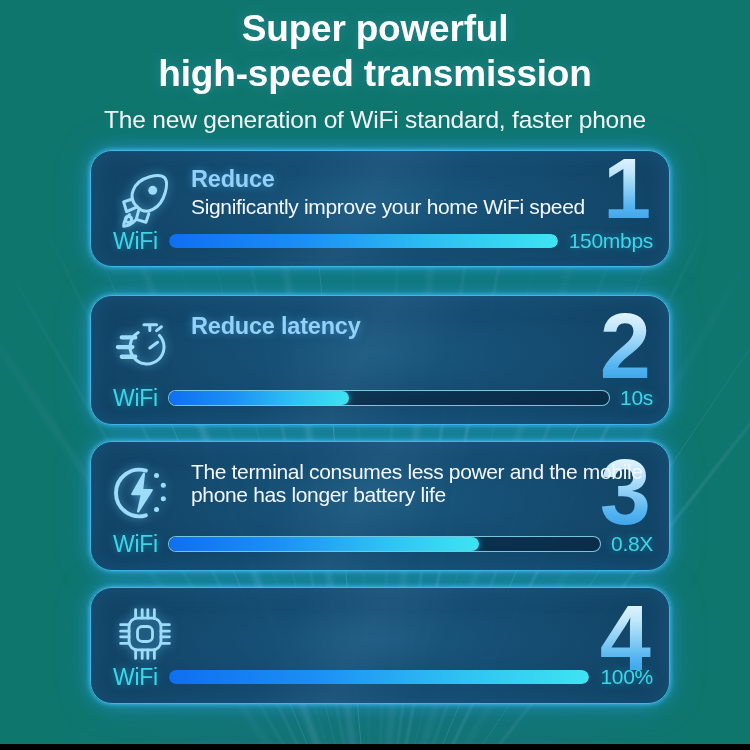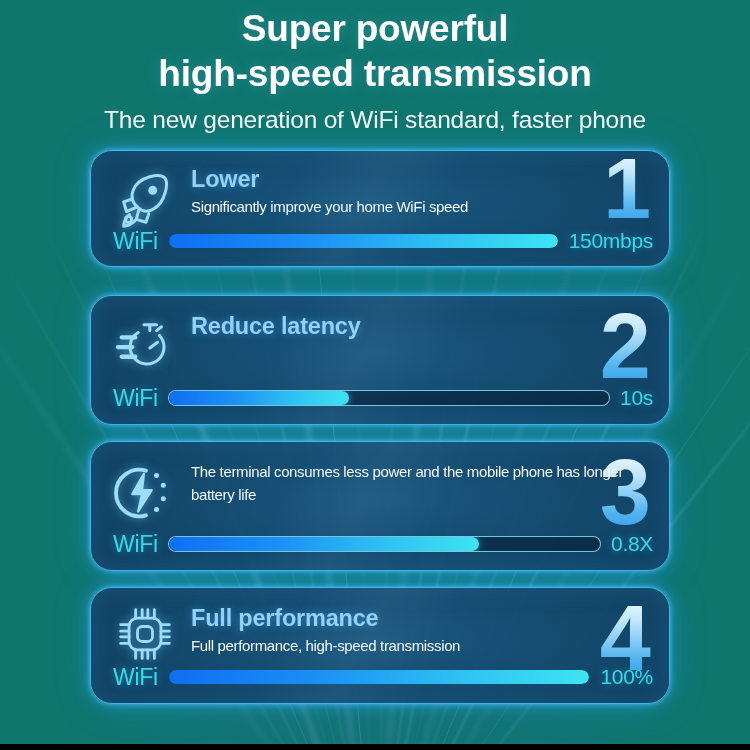--- a/index.html
+++ b/index.html
@@ -178,21 +178,21 @@
     color: #93d1f7;
     font-weight: bold;
     font-size: 23.5px;
     line-height: 28px;
     margin: 0;
     letter-spacing: -0.2px;
     text-shadow: 0 0 9px rgba(80,185,255,0.5);
   }
   .desc {
     color: #f4f8fb;
-    font-size: 15px;
+    font-size: 21px;
     line-height: 23px;
     margin: 2px 0 0 0;
     letter-spacing: -0.35px;
     max-width: 452px;
   }
 
   .meter {
     position: absolute;
     left: 22px;
     bottom: 12px;
@@ -291,21 +291,21 @@
         <svg viewBox="0 0 64 64" width="62" height="62" fill="none" stroke="#9fdcfa" stroke-width="3.1" stroke-linecap="round" stroke-linejoin="round">
           <path d="M26 40 C14 30 20 13 38 8 C53 4 58 9 54 24 C49 42 34 48 26 40 Z"></path>
           <circle cx="41" cy="22" r="4.6" fill="#9fdcfa" stroke="none"></circle>
           <path d="M25 39 L14 44 L11 34 L20 31"></path>
           <path d="M27 41 L24 52 L34 55 L37 46"></path>
           <path d="M17 47 C13 51 11 56 11 59 C14 59 19 57 23 53"></path>
           <circle cx="16" cy="52" r="3.2"></circle>
         </svg>
       </div>
       <div class="txt">
-        <div class="title">Lower</div>
+        <div class="title">Reduce</div>
         <div class="desc">Significantly improve your home WiFi speed</div>
       </div>
       <div class="meter">
         <span class="wifi-label">WiFi</span>
         <span class="track full">
           <span class="fill" style="width: 100%;"></span>
         </span>
         <span class="meter-value">150mbps</span>
       </div>
     </div>
@@ -365,24 +365,20 @@
       <div class="icon">
         <svg viewBox="0 0 64 64" width="60" height="60" fill="none" stroke="#9fdcfa" stroke-width="3" stroke-linecap="round" stroke-linejoin="round">
           <rect x="15" y="15" width="34" height="34" rx="9"></rect>
           <rect x="24" y="24" width="16" height="16" rx="5"></rect>
           <path d="M22 15 L22 6 M29 15 L29 6 M35 15 L35 6 M42 15 L42 6"></path>
           <path d="M22 49 L22 58 M29 49 L29 58 M35 49 L35 58 M42 49 L42 58"></path>
           <path d="M15 22 L6 22 M15 29 L6 29 M15 35 L6 35 M15 42 L6 42"></path>
           <path d="M49 22 L58 22 M49 29 L58 29 M49 35 L58 35 M49 42 L58 42"></path>
         </svg>
       </div>
-      <div class="txt">
-        <div class="title">Full performance</div>
-        <div class="desc">Full performance, high-speed transmission</div>
-      </div>
       <div class="meter">
         <span class="wifi-label">WiFi</span>
         <span class="track full">
           <span class="fill" style="width: 100%;"></span>
         </span>
         <span class="meter-value">100%</span>
       </div>
     </div>
 
   </div>

